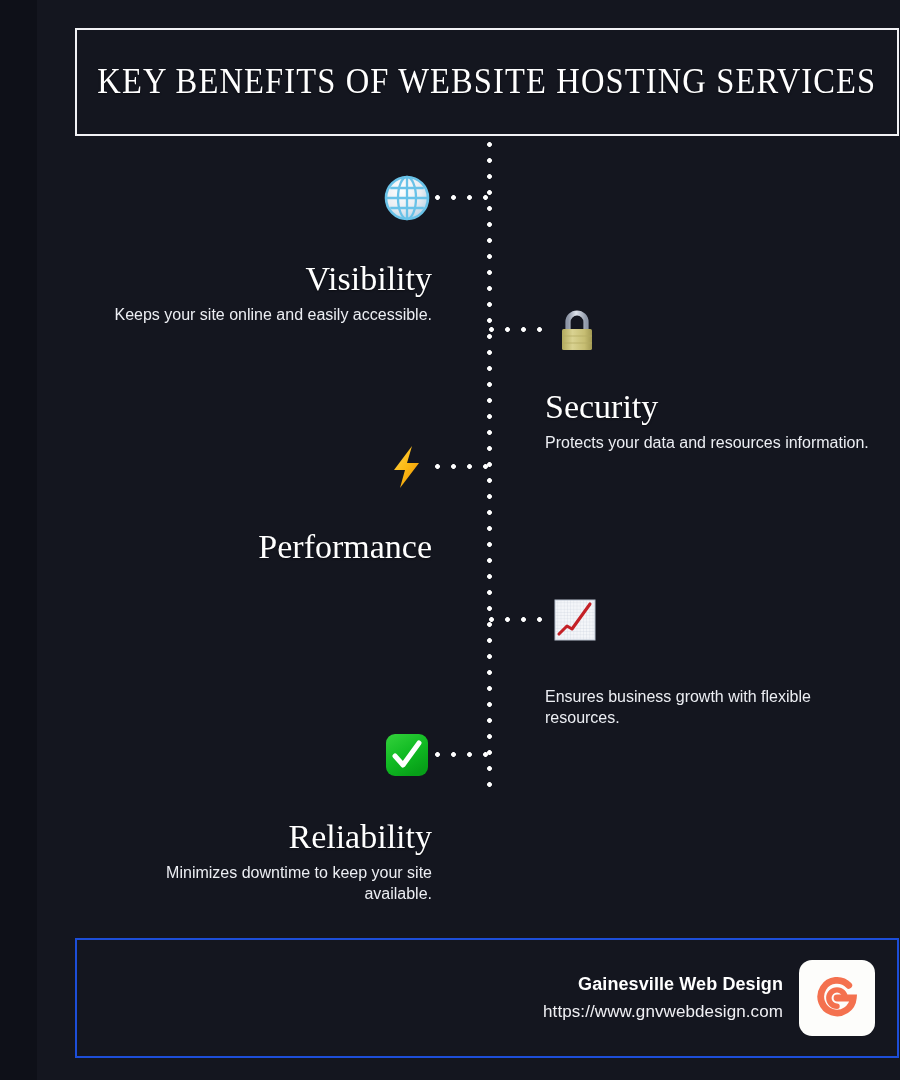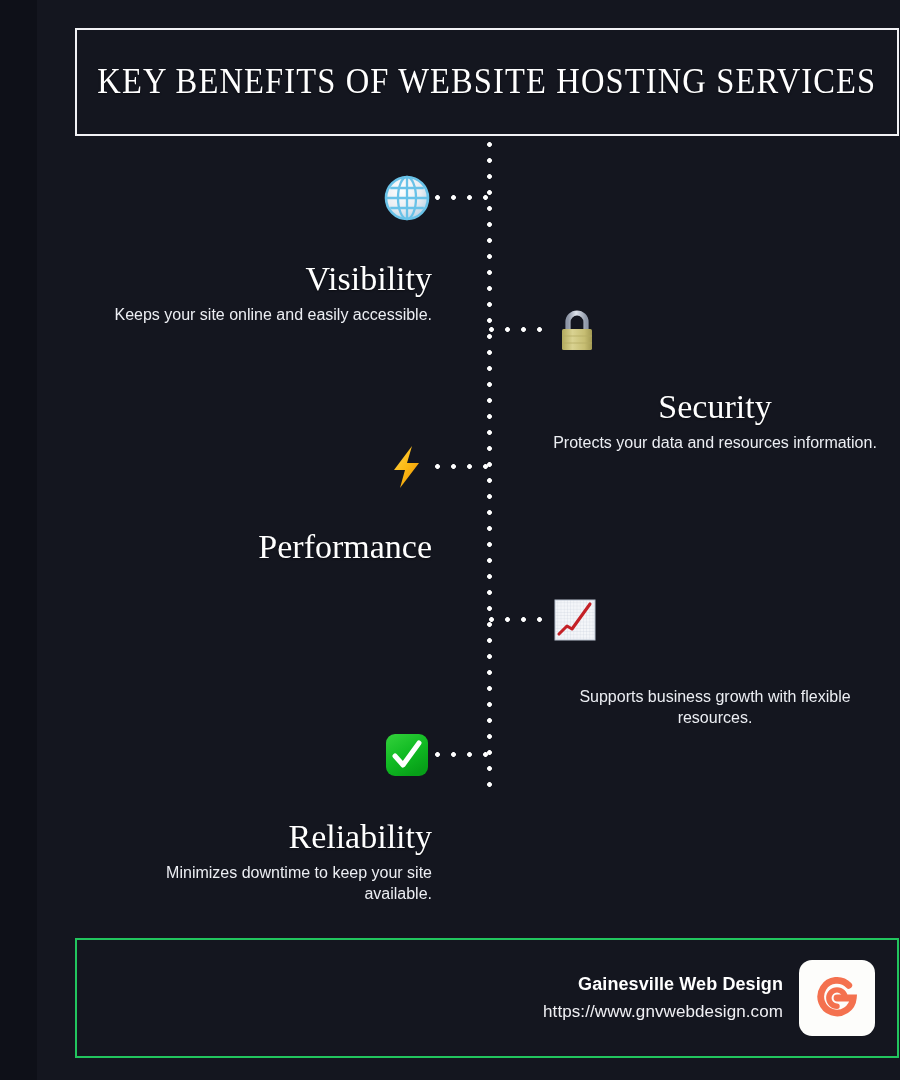--- a/index.html
+++ b/index.html
@@ -61,21 +61,21 @@
     height: 5px;
     background-image: radial-gradient(circle at 2.5px 2.5px,
                       #ffffff 0px, #ffffff 2.1px, rgba(255,255,255,0) 2.6px);
     background-size: 16px 5px;
     background-repeat: repeat-x;
   }
 
   
   .entry { position: absolute; }
   .entry-left  { text-align: right; }
-  .entry-right { text-align: center; }
+  .entry-right { text-align: left; }
 
   .entry-icon {
     position: absolute;
     width: 48px;
     height: 48px;
   }
   .entry-heading {
     font-family: "Liberation Serif", "DejaVu Serif", serif;
     font-size: 34px;
     color: #ffffff;
@@ -91,21 +91,21 @@
     font-weight: 400;
   }
 
   
   #footer-box {
     position: absolute;
     left: 38px;
     top: 938px;
     width: 824px;
     height: 120px;
-    border: 2px solid #22c55e;
+    border: 2px solid #1d4ed8;
     box-sizing: border-box;
   }
   #footer-content {
     position: absolute;
     right: 22px;
     top: 50%;
     transform: translateY(-50%);
     display: flex;
     align-items: center;
     gap: 16px;
@@ -219,21 +219,21 @@
         <pattern id="gridP" width="3.2" height="3.2" patternUnits="userSpaceOnUse">
           <path d="M3.2 0 H0 V3.2" fill="none" stroke="#c3ccd8" stroke-width="0.45"></path>
         </pattern>
       </defs>
       <rect x="4" y="4" width="40" height="40" fill="#f4f6f9" stroke="#b9c2cf" stroke-width="1"></rect>
       <rect x="4" y="4" width="40" height="40" fill="url(#gridP)"></rect>
       <polyline points="8,38 16,30 21,33 39,8" fill="none" stroke="#c42026" stroke-width="3.1" stroke-linejoin="round" stroke-linecap="round"></polyline>
     </svg>
   </div>
   <div class="entry entry-right" style="left:508px; top:686px; width:340px;">
-    <p class="entry-desc">Supports business growth with flexible resources.</p>
+    <p class="entry-desc">Ensures business growth with flexible resources.</p>
   </div>
 
   <div class="connector" style="left:398px; top:752px; width:54px;"></div>
   <div class="entry-icon" style="left:346px; top:731px;">
     <svg viewBox="0 0 48 48" width="48" height="48" aria-hidden="true">
       <defs>
         <linearGradient id="checkBg" x1="0" y1="0" x2="0.6" y2="1">
           <stop offset="0%" stop-color="#34d13c"></stop>
           <stop offset="55%" stop-color="#11bb23"></stop>
           <stop offset="100%" stop-color="#07a018"></stop>

